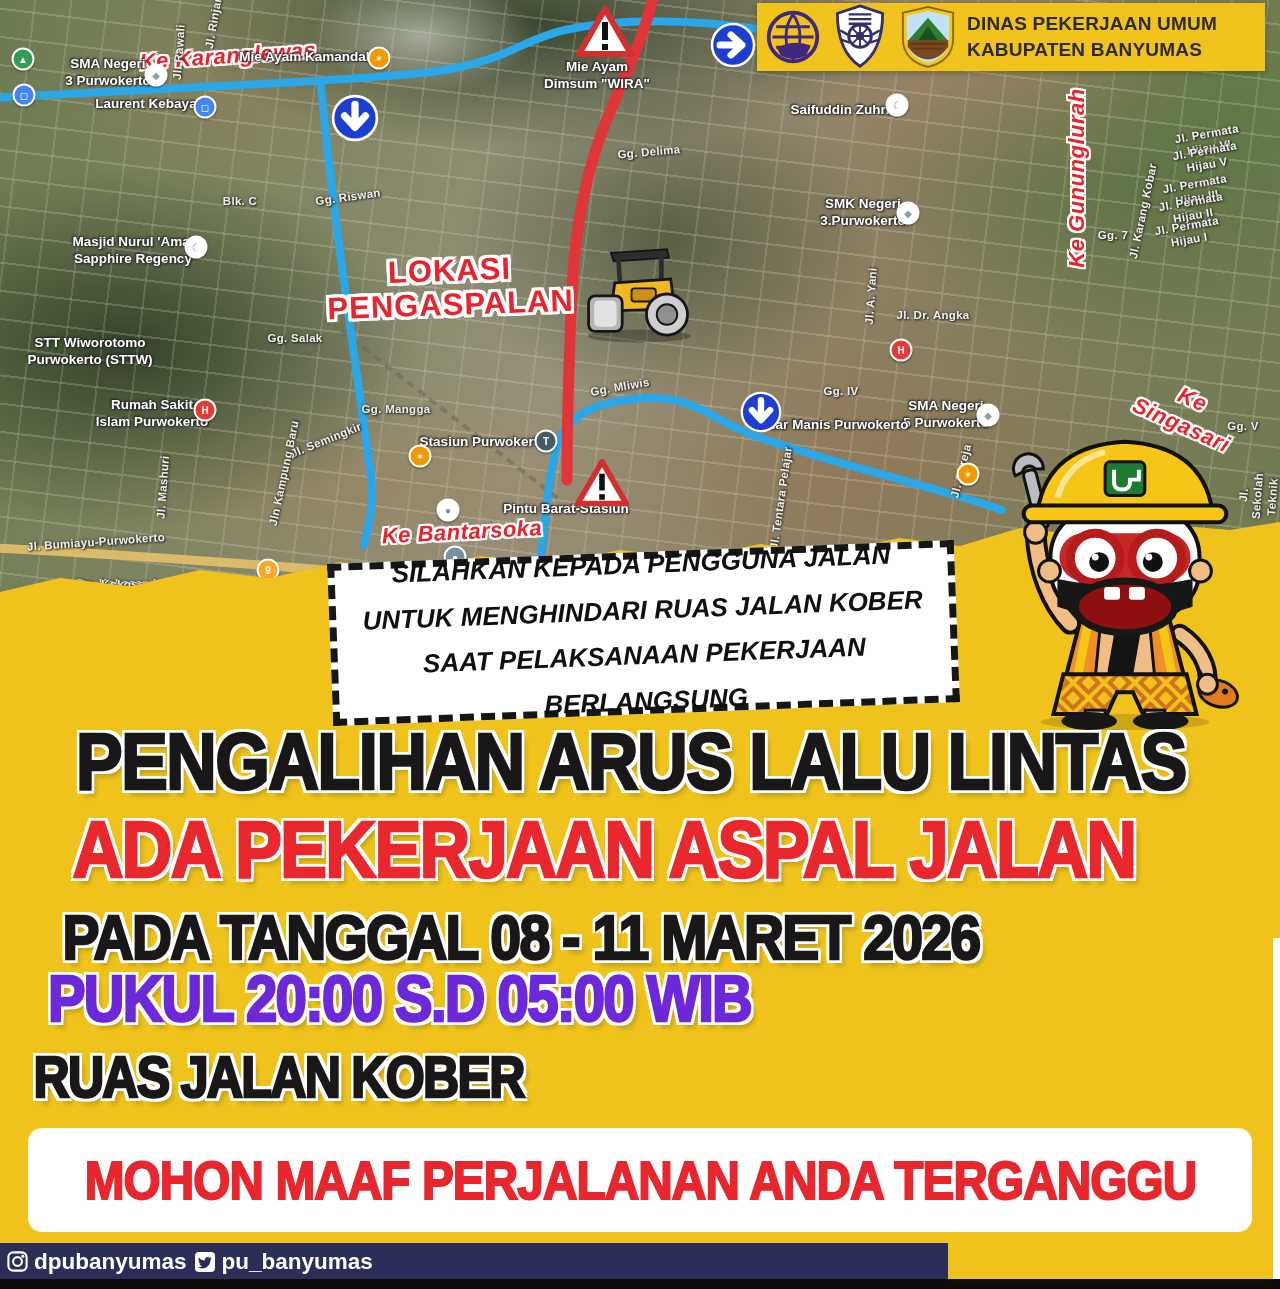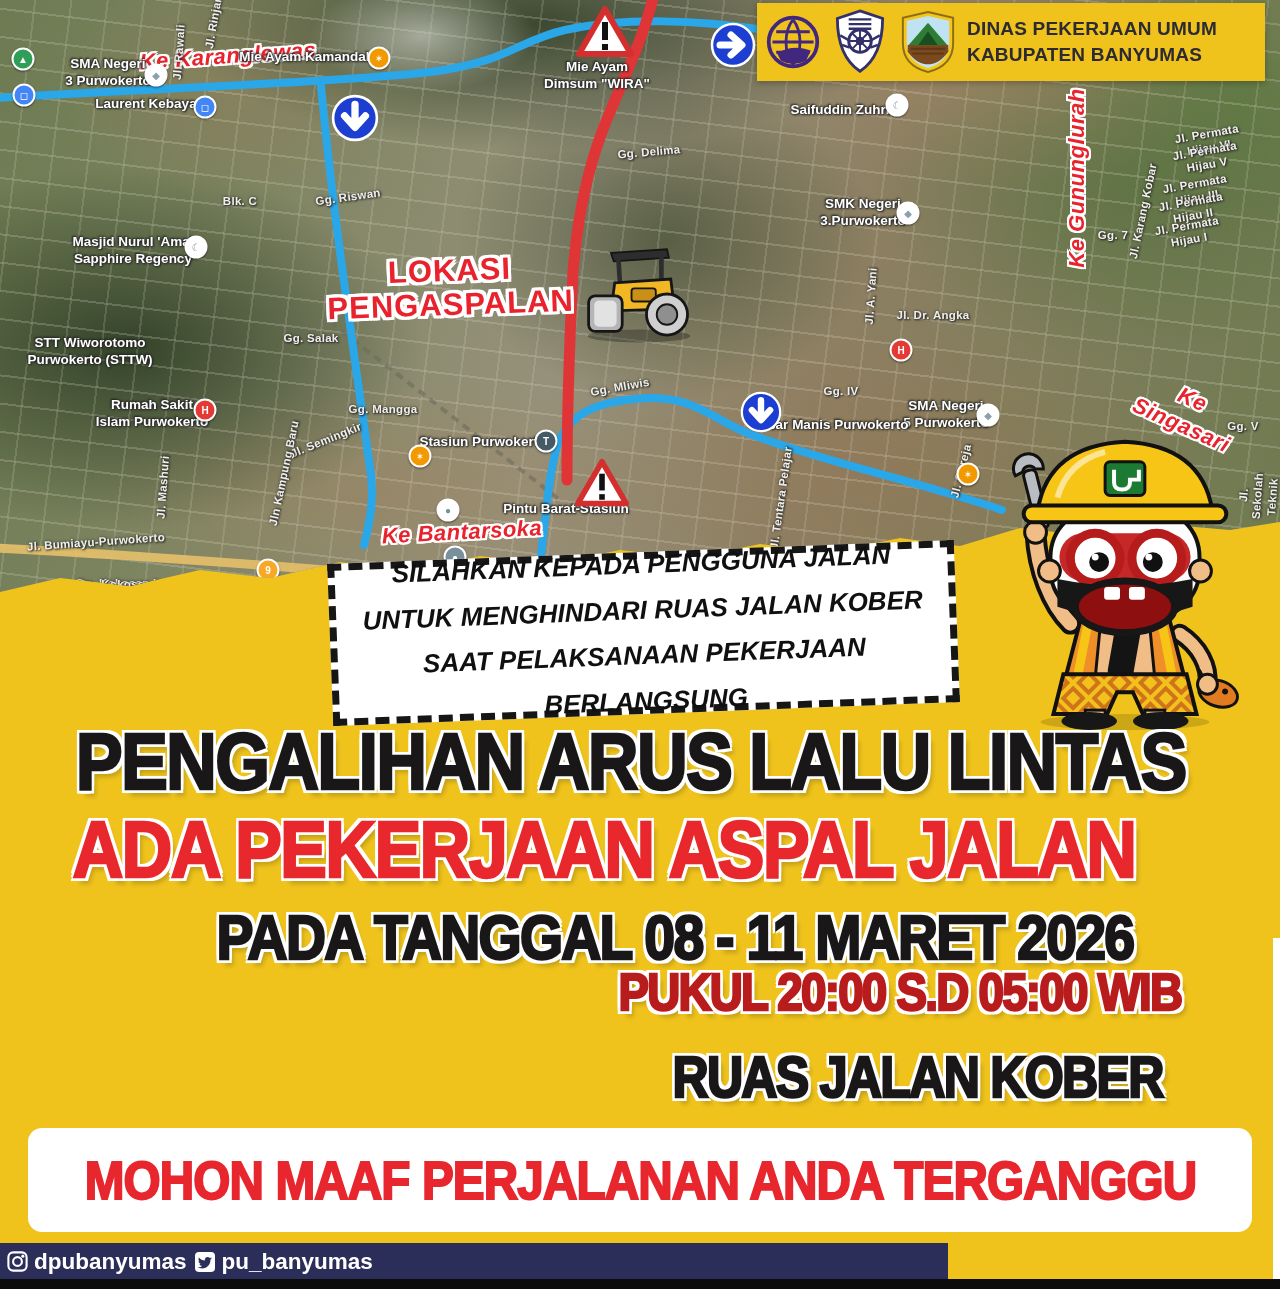--- a/index.html
+++ b/index.html
@@ -45,42 +45,42 @@
        color:#e8232d;font-size:31px;font-weight:bold;text-align:center;line-height:1.1;letter-spacing:1px;
        text-shadow:-3px -3px 0 #fff,3px -3px 0 #fff,-3px 3px 0 #fff,3px 3px 0 #fff,0 3px 0 #fff,0 -3px 0 #fff,3px 0 0 #fff,-3px 0 0 #fff;}
 
   .poi{position:absolute;transform:translate(-50%,-50%);width:19px;height:19px;border-radius:50%;
        border:2px solid #fff;display:flex;align-items:center;justify-content:center;
        font-size:10px;font-weight:bold;box-shadow:0 1px 2px rgba(0,0,0,.5);pointer-events:none;}
 
   .sign{position:absolute;transform:translate(-50%,-50%);}
 
   
-  #banner{left:757px;top:3px;width:508px;height:78px;background:#efc31c;
+  #banner{left:757px;top:3px;width:508px;height:68px;background:#efc31c;
       display:flex;align-items:center;gap:10px;padding:0 8px;box-sizing:border-box;
       box-shadow:0 2px 6px rgba(0,0,0,.25);}
   #banner .agency-title{font-size:19px;font-weight:bold;color:#2c2a33;line-height:1.35;letter-spacing:.2px;}
 
   
   #advisory{left:330px;top:552px;width:613px;height:148px;background:#fff;
       border:7px dashed #161616;transform:rotate(-2.2deg);
       display:flex;flex-direction:column;align-items:center;justify-content:center;
       font-style:italic;font-weight:bold;color:#101010;font-size:26px;line-height:1.75;
       text-align:center;letter-spacing:0;}
 
   
-  .hl{left:0;width:1196px;text-align:right;white-space:nowrap;font-weight:bold;}
+  .hl{left:0;width:1196px;text-align:left;white-space:nowrap;font-weight:bold;}
   .hl>span{display:inline-block;transform:scaleX(.88);transform-origin:center;
       letter-spacing:-2px;-webkit-text-stroke:2.5px currentColor;
       text-shadow:-4px -4px 0 #fff,4px -4px 0 #fff,-4px 4px 0 #fff,4px 4px 0 #fff,
                   0 -4px 0 #fff,0 4px 0 #fff,-4px 0 0 #fff,4px 0 0 #fff,6px 7px 5px rgba(0,0,0,.18);}
   #h1{top:716px;font-size:80px;color:#1a1718;}
   #h2{top:804px;font-size:80px;color:#e8282c;}
   #h3{top:901px;font-size:63px;color:#1a1718;}
-  #h4{top:962px;font-size:52px;color:#b91c1c;padding-left:24px;}
+  #h4{top:962px;font-size:64px;color:#6d28d9;}
   #h5{top:1044px;font-size:57px;color:#1a1718;}
 
   
   #apology{left:28px;top:1128px;width:1224px;height:104px;background:#fff;border-radius:14px;
       display:flex;align-items:center;justify-content:center;white-space:nowrap;}
   #apology span{display:inline-block;transform:scaleX(.9);font-size:53px;font-weight:bold;
       color:#e8262d;-webkit-text-stroke:2px currentColor;letter-spacing:-1px;}
 
   
   #footerbar{left:0;top:1243px;width:948px;height:37px;background:#2c2e5a;
@@ -125,22 +125,22 @@
       <div class="lbl p" style="left: 946px; top: 415px; transform: translate(-50%, -50%) rotate(0deg);">SMA Negeri
 5 Purwokerto</div>
       <div class="lbl p" style="left: 830px; top: 425px; transform: translate(-50%, -50%) rotate(0deg);">Pasar Manis Purwokerto</div>
       <div class="lbl p" style="left: 483px; top: 442px; transform: translate(-50%, -50%) rotate(0deg);">Stasiun Purwokerto</div>
       <div class="lbl p" style="left: 566px; top: 509px; transform: translate(-50%, -50%) rotate(0deg);">Pintu Barat-Stasiun</div>
       <div class="lbl p" style="left: 152px; top: 414px; transform: translate(-50%, -50%) rotate(0deg);">Rumah Sakit
 Islam Purwokerto</div>
       <div class="lbl p" style="left: 90px; top: 352px; transform: translate(-50%, -50%) rotate(0deg);">STT Wiworotomo
 Purwokerto (STTW)</div>
       <div class="lbl s" style="left: 348px; top: 197px; transform: translate(-50%, -50%) rotate(-8deg);">Gg. Riswan</div>
-      <div class="lbl s" style="left: 311px; top: 338px; transform: translate(-50%, -50%) rotate(0deg);">Gg. Salak</div>
-      <div class="lbl s" style="left: 383px; top: 409px; transform: translate(-50%, -50%) rotate(0deg);">Gg. Mangga</div>
+      <div class="lbl s" style="left: 295px; top: 338px; transform: translate(-50%, -50%) rotate(0deg);">Gg. Salak</div>
+      <div class="lbl s" style="left: 396px; top: 409px; transform: translate(-50%, -50%) rotate(0deg);">Gg. Mangga</div>
       <div class="lbl s" style="left: 649px; top: 152px; transform: translate(-50%, -50%) rotate(-5deg);">Gg. Delima</div>
       <div class="lbl s" style="left: 620px; top: 387px; transform: translate(-50%, -50%) rotate(-10deg);">Gg. Mliwis</div>
       <div class="lbl s" style="left: 841px; top: 391px; transform: translate(-50%, -50%) rotate(0deg);">Gg. IV</div>
       <div class="lbl s" style="left: 1243px; top: 426px; transform: translate(-50%, -50%) rotate(0deg);">Gg. V</div>
       <div class="lbl s" style="left: 1113px; top: 235px; transform: translate(-50%, -50%) rotate(0deg);">Gg. 7</div>
       <div class="lbl s" style="left: 220px; top: 201px; transform: translate(-50%, -50%) rotate(0deg); padding-left: 40px;">Blk. C</div>
       <div class="lbl s" style="left: 933px; top: 315px; transform: translate(-50%, -50%) rotate(0deg);">Jl. Dr. Angka</div>
       <div class="lbl s" style="left: 96px; top: 542px; transform: translate(-50%, -50%) rotate(-4deg);">Jl. Bumiayu-Purwokerto</div>
       <div class="lbl s" style="left: 116px; top: 564px; transform: translate(-50%, -50%) rotate(0deg); margin-top: 19px;">Gg. Kokosan I</div>
       <div class="lbl s" style="left: 120px; top: 584px; transform: translate(-50%, -50%) rotate(0deg);">Gg. Kokosan II</div>

